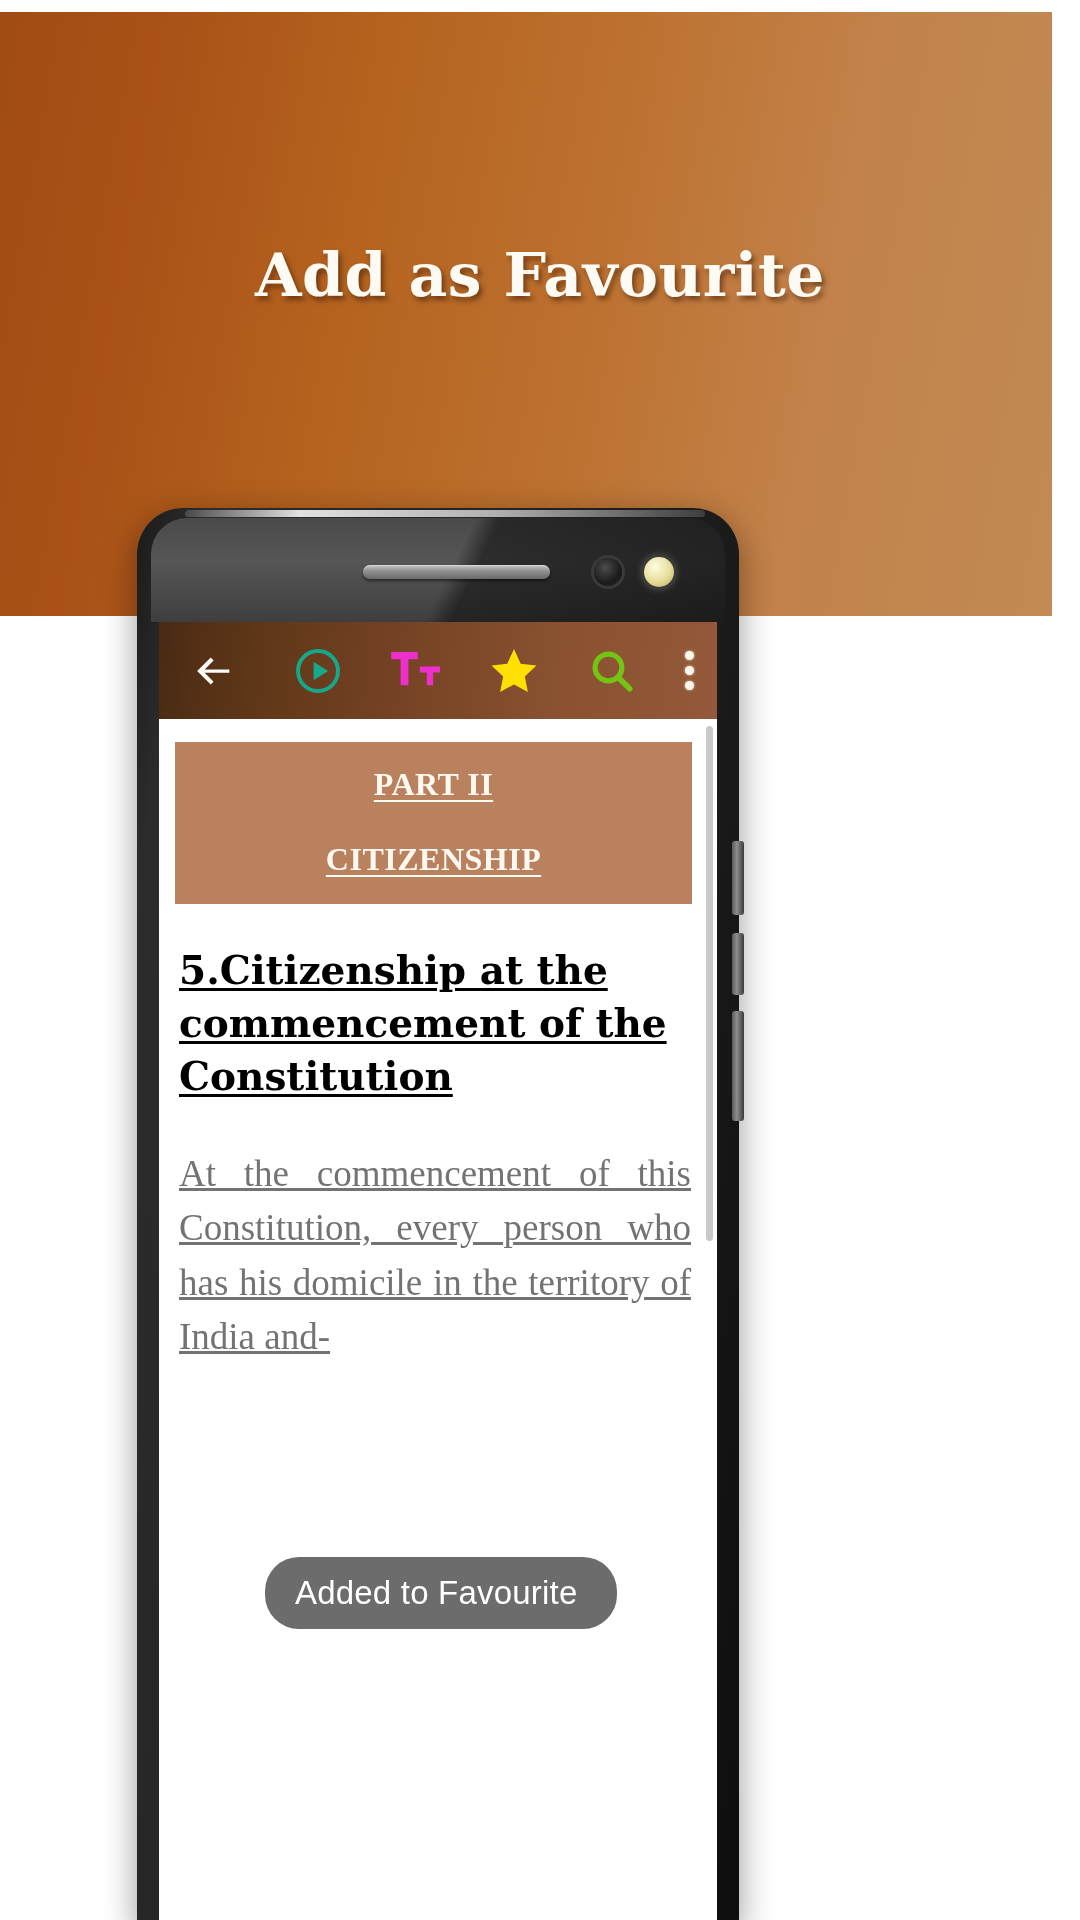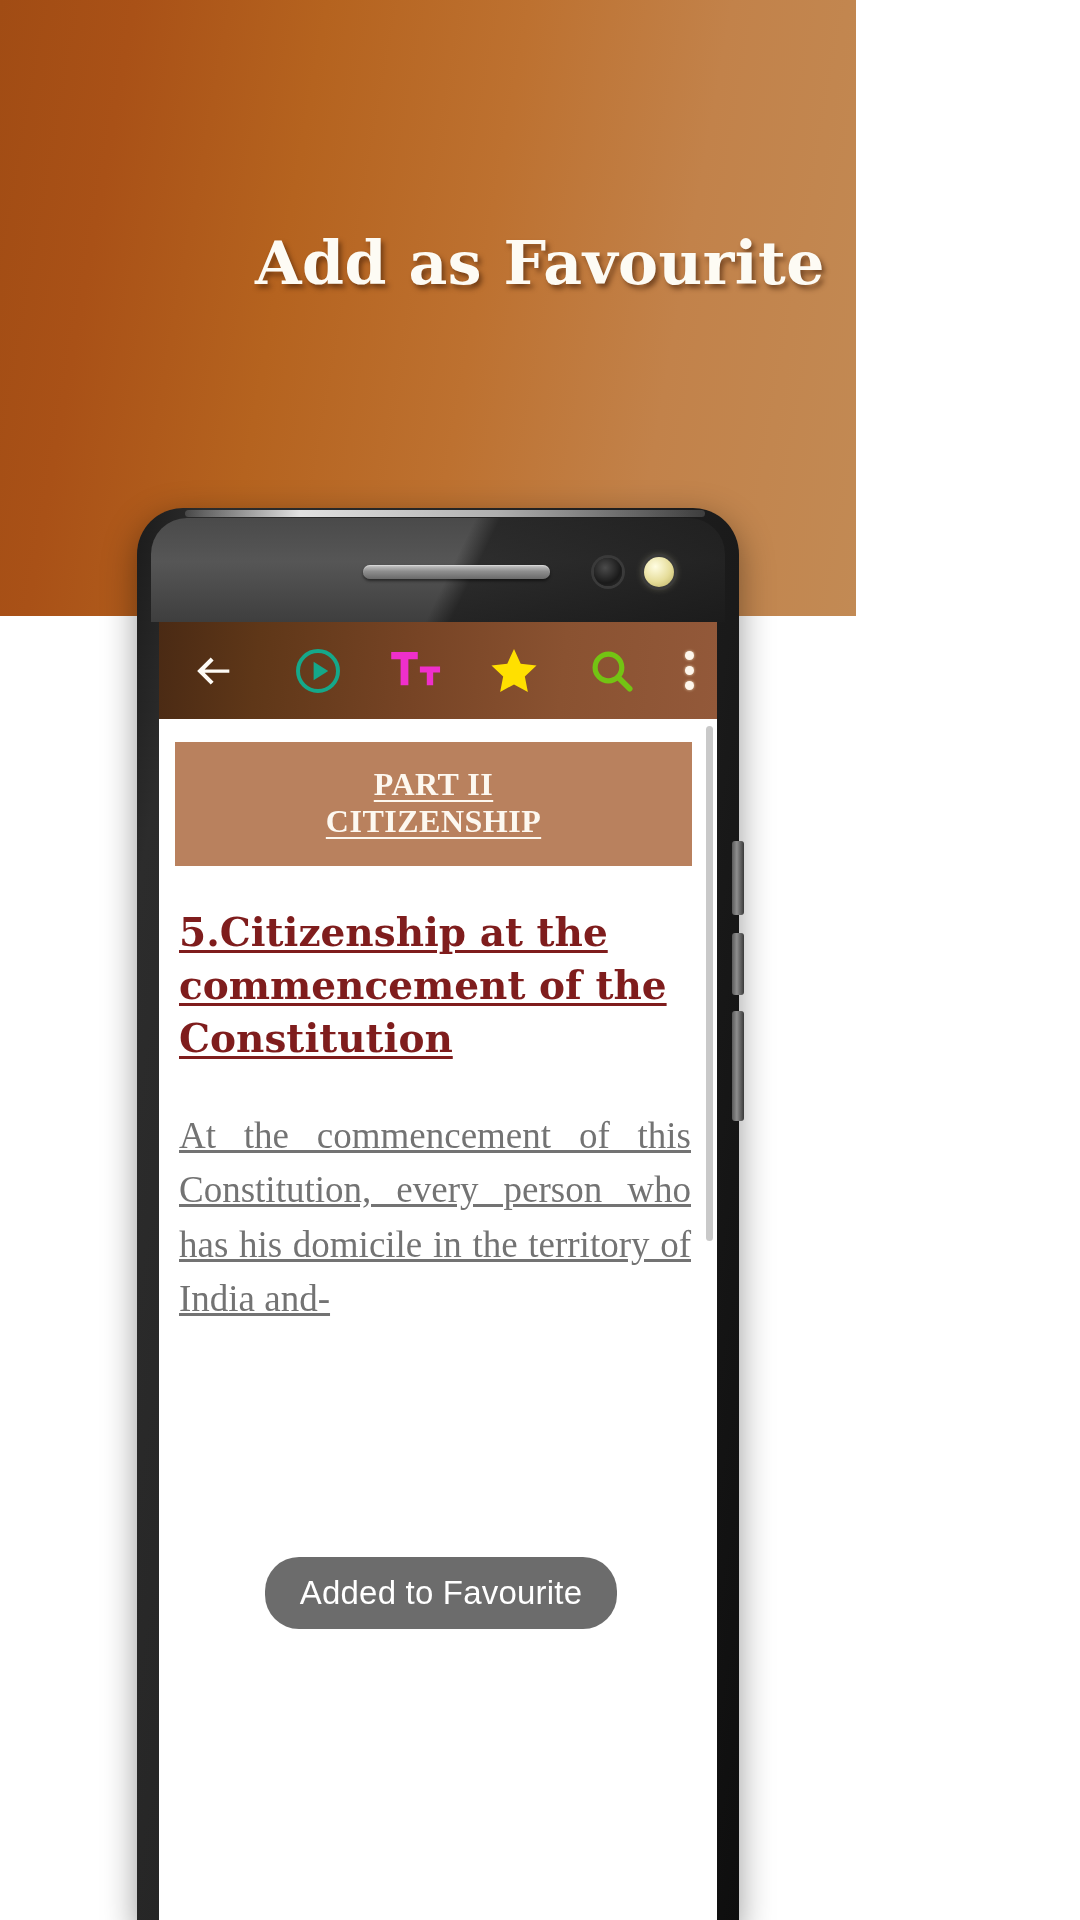--- a/index.html
+++ b/index.html
@@ -5,21 +5,21 @@
   * { margin:0; padding:0; box-sizing:border-box; }
   html, body { width:1080px; height:1920px; overflow:hidden; }
   body {
     font-family:"Liberation Serif", serif;
     background:#ffffff;
     position:relative;
   }
 
   
   #banner{
-    position:absolute; left:0; top:0; width:856px; height:616px;
+    position:absolute; left:0; top:12px; width:1052px; height:616px;
     background:linear-gradient(100deg,#a14c14 0%,#a95117 14%,#b5631f 34%,#bd7130 55%,#c2824a 76%,#c28a54 100%);
     overflow:hidden;
   }
   #banner-title{
     position:absolute; left:0; top:228px; width:1080px;
     text-align:center;
     font-family:"DejaVu Serif", serif;
     font-weight:bold;
     font-size:60px;
     letter-spacing:0.5px;
@@ -134,26 +134,26 @@
     font-family:"Liberation Serif", serif;
     font-weight:bold;
     color:#fdf8f0;
     font-size:32px;
     letter-spacing:0.5px;
     text-decoration:underline;
     text-underline-offset:5px;
     text-decoration-thickness:2px;
     margin:0 0 0 0;
   }
-  #part-citizenship{ font-size:32px; }
+  #part-citizenship{ margin-top:38px; font-size:32px; }
 
   #section-heading{
     font-family:"DejaVu Serif", serif;
     font-weight:bold;
-    color:#7f1d1d;
+    color:#000000;
     font-size:39px;
     line-height:1.36;
     text-decoration:underline;
     text-underline-offset:4px;
     text-decoration-thickness:3px;
     margin:40px 0 0 4px;
     width:512px;
   }
 
   .body-para{
@@ -180,21 +180,21 @@
   
   #toast{
     position:absolute; left:106px; top:935px;
     min-width:352px;
     padding:17px 30px;
     background:rgba(88,88,88,0.88);
     border-radius:34px;
     color:#ffffff;
     font-family:"Liberation Sans", sans-serif;
     font-size:33px;
-    text-align:center;
+    text-align:left;
     letter-spacing:0.2px;
     white-space:nowrap;
   }
 </style>
 </head>
 <body>
 
 <div id="banner">
   <div id="banner-title">Add as Favourite</div>
 </div>

